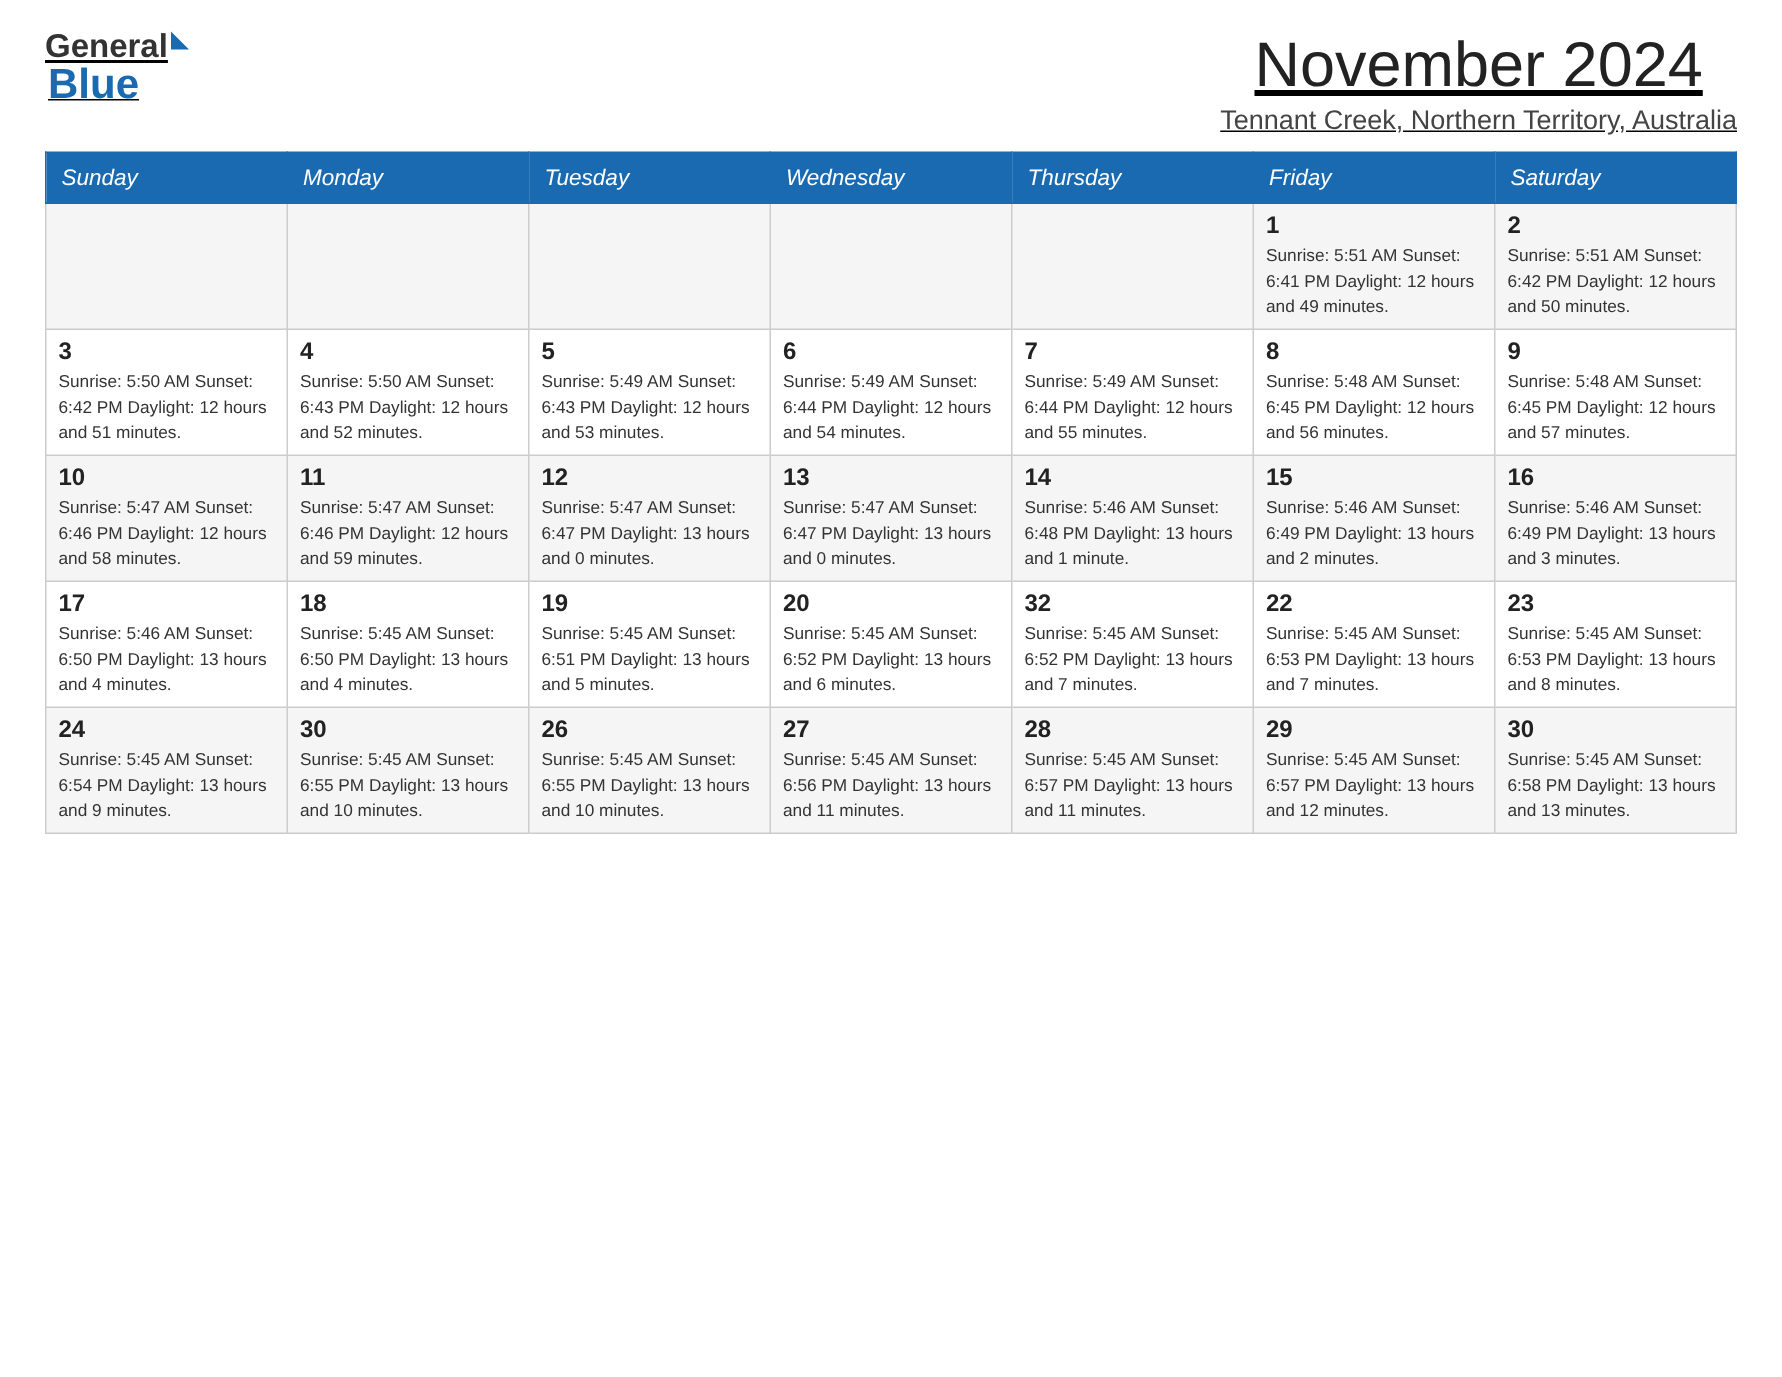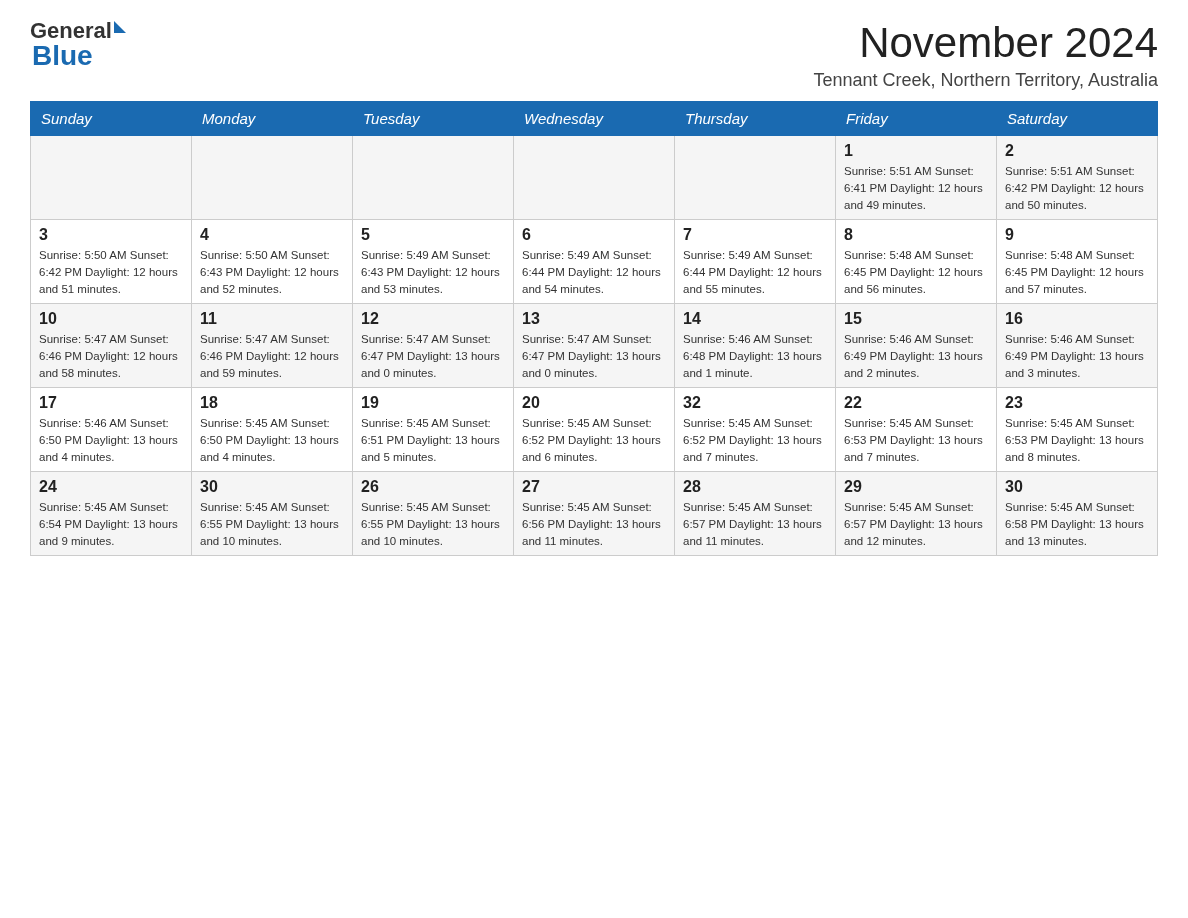--- a/index.html
+++ b/index.html
@@ -8,20 +8,21 @@
       background: #fff;
       padding: 20px 30px;
       width: 1188px;
       min-height: 918px;
     }
     .header {
       display: flex;
       justify-content: space-between;
       align-items: flex-start;
       margin-bottom: 10px;
+      text-decoration: underline;
     }
     .logo {
       display: flex;
       align-items: center;
       gap: 4px;
     }
     .logo-text-general {
       font-size: 22px;
       font-weight: bold;
       color: #333;
@@ -34,21 +35,21 @@
     .logo-triangle {
       width: 0;
       height: 0;
       border-left: 12px solid #1a6ab1;
       border-top: 12px solid transparent;
       border-bottom: 0px solid transparent;
       margin-left: 2px;
       margin-top: -8px;
     }
     .title-block {
-      text-align: right;
+      text-align: center;
     }
     .month-title {
       font-size: 42px;
       font-weight: normal;
       color: #222;
       line-height: 1.1;
     }
     .location-title {
       font-size: 18px;
       color: #444;

